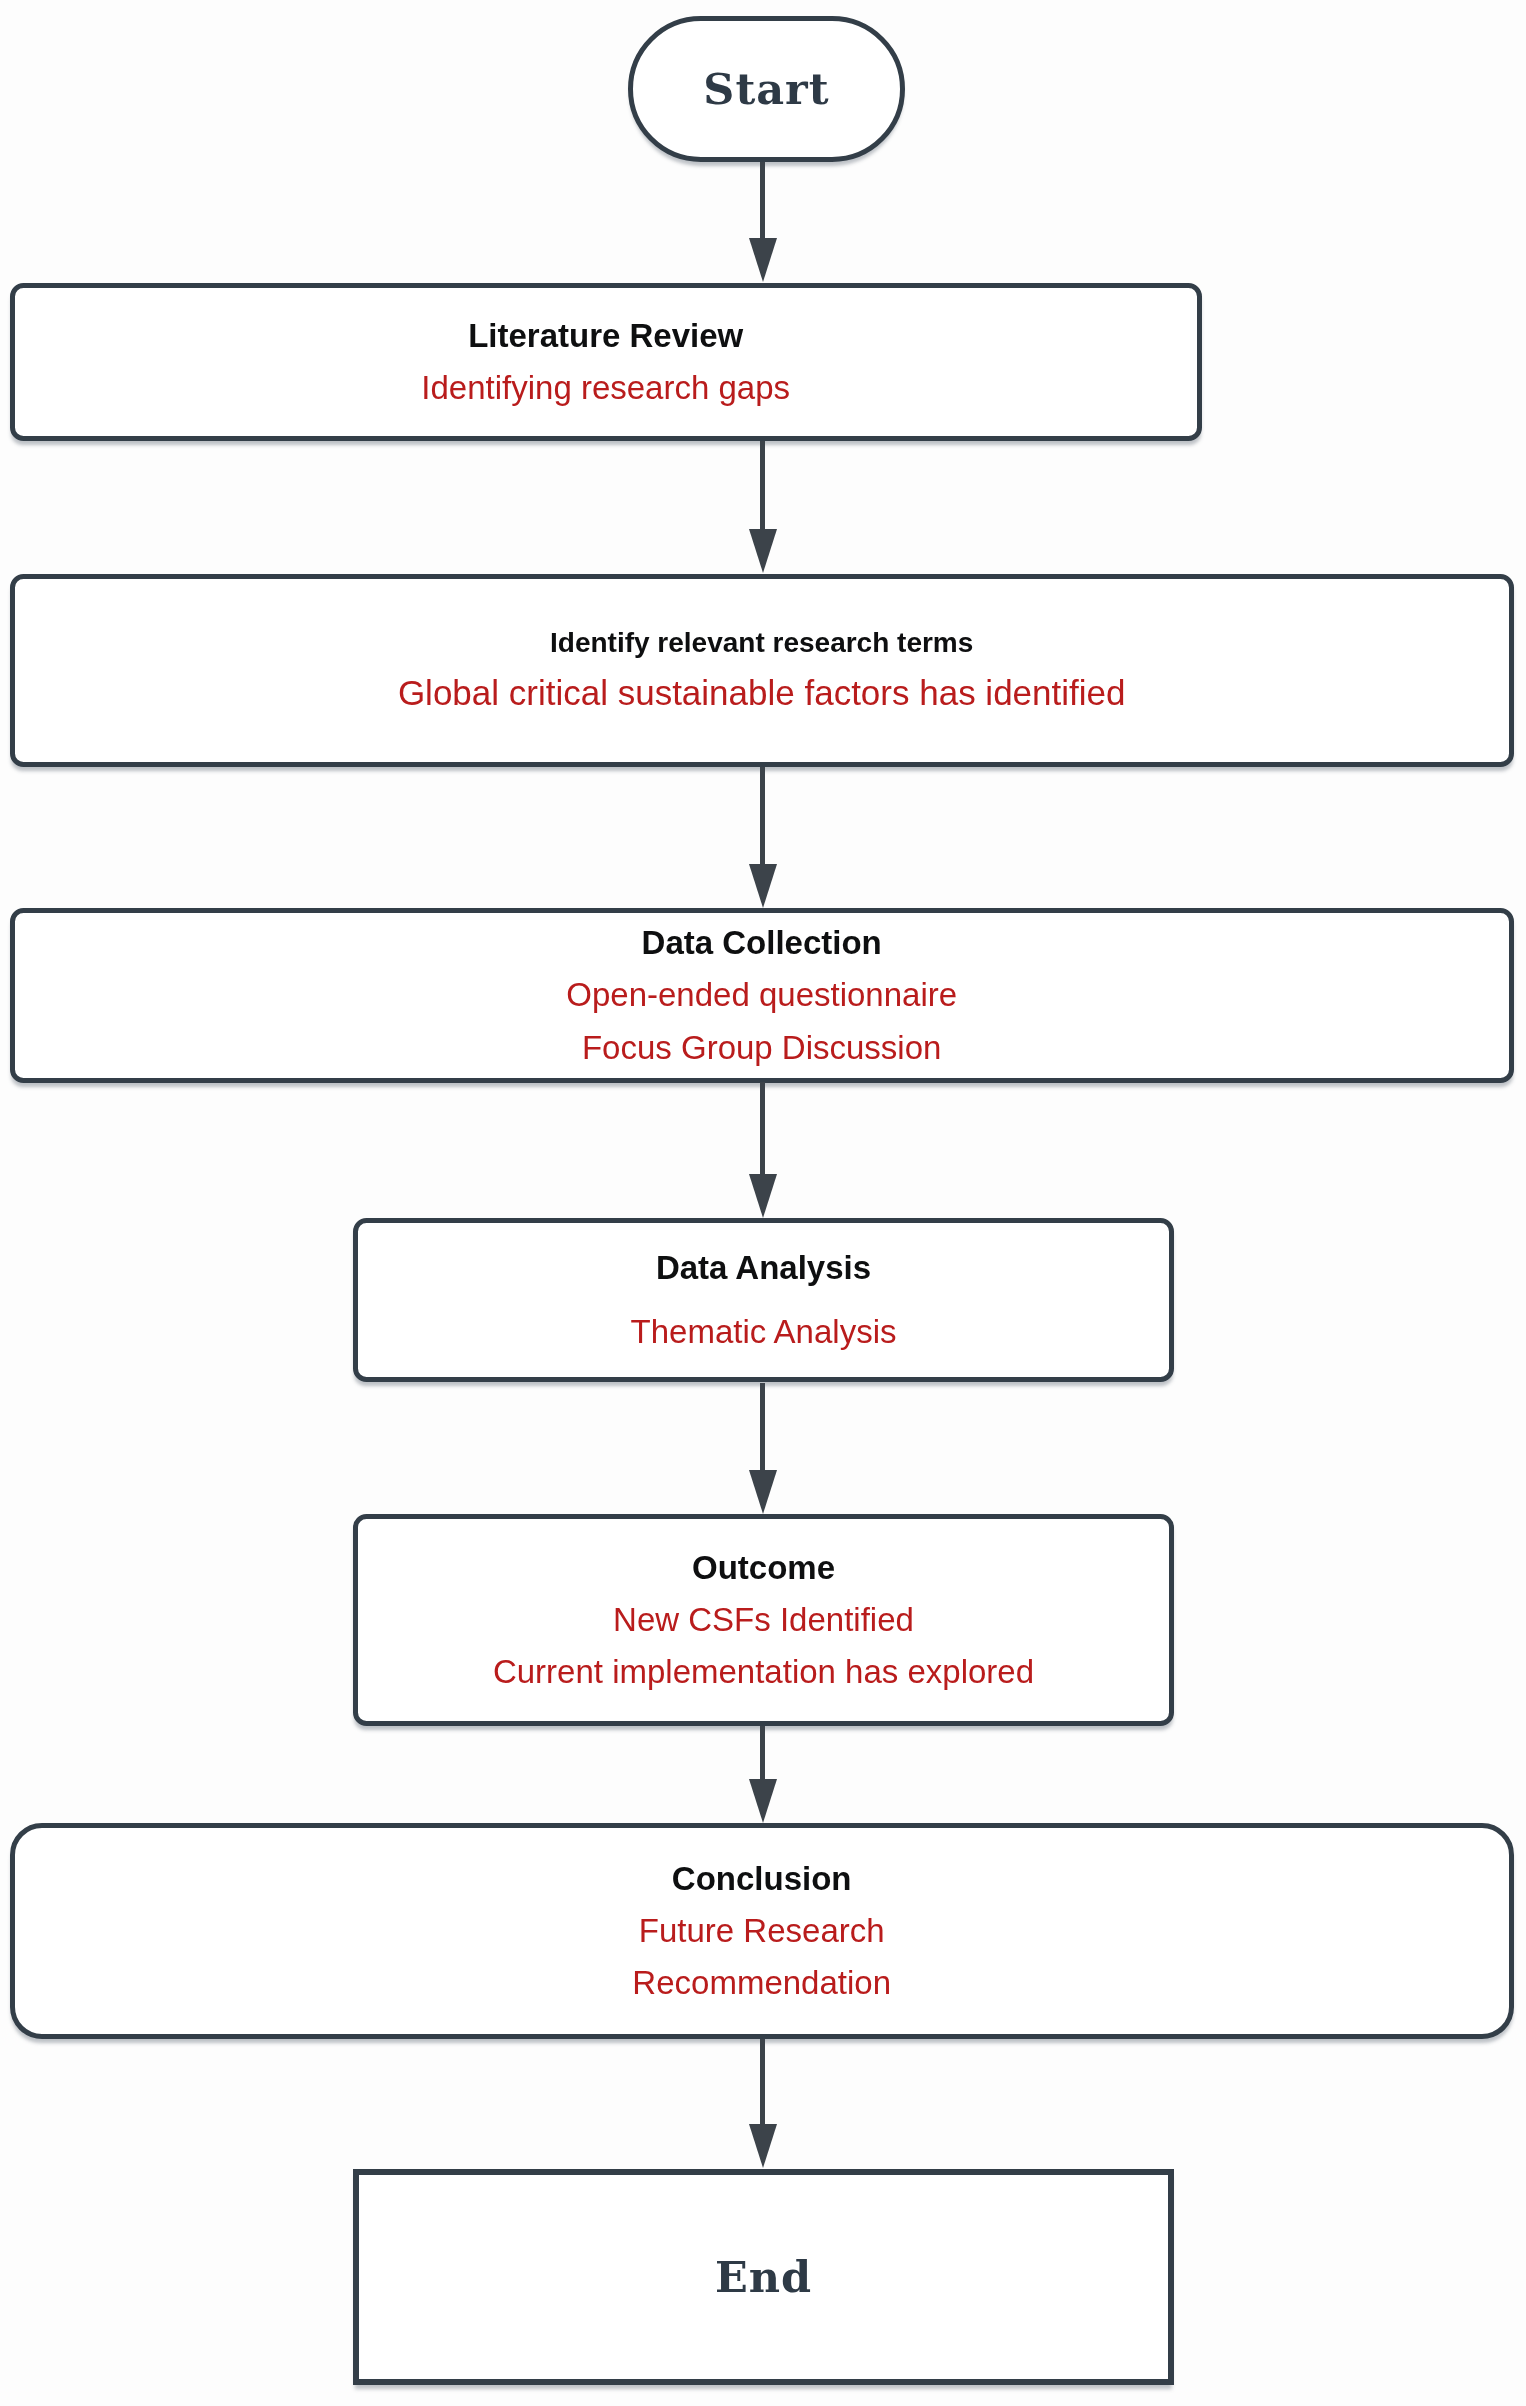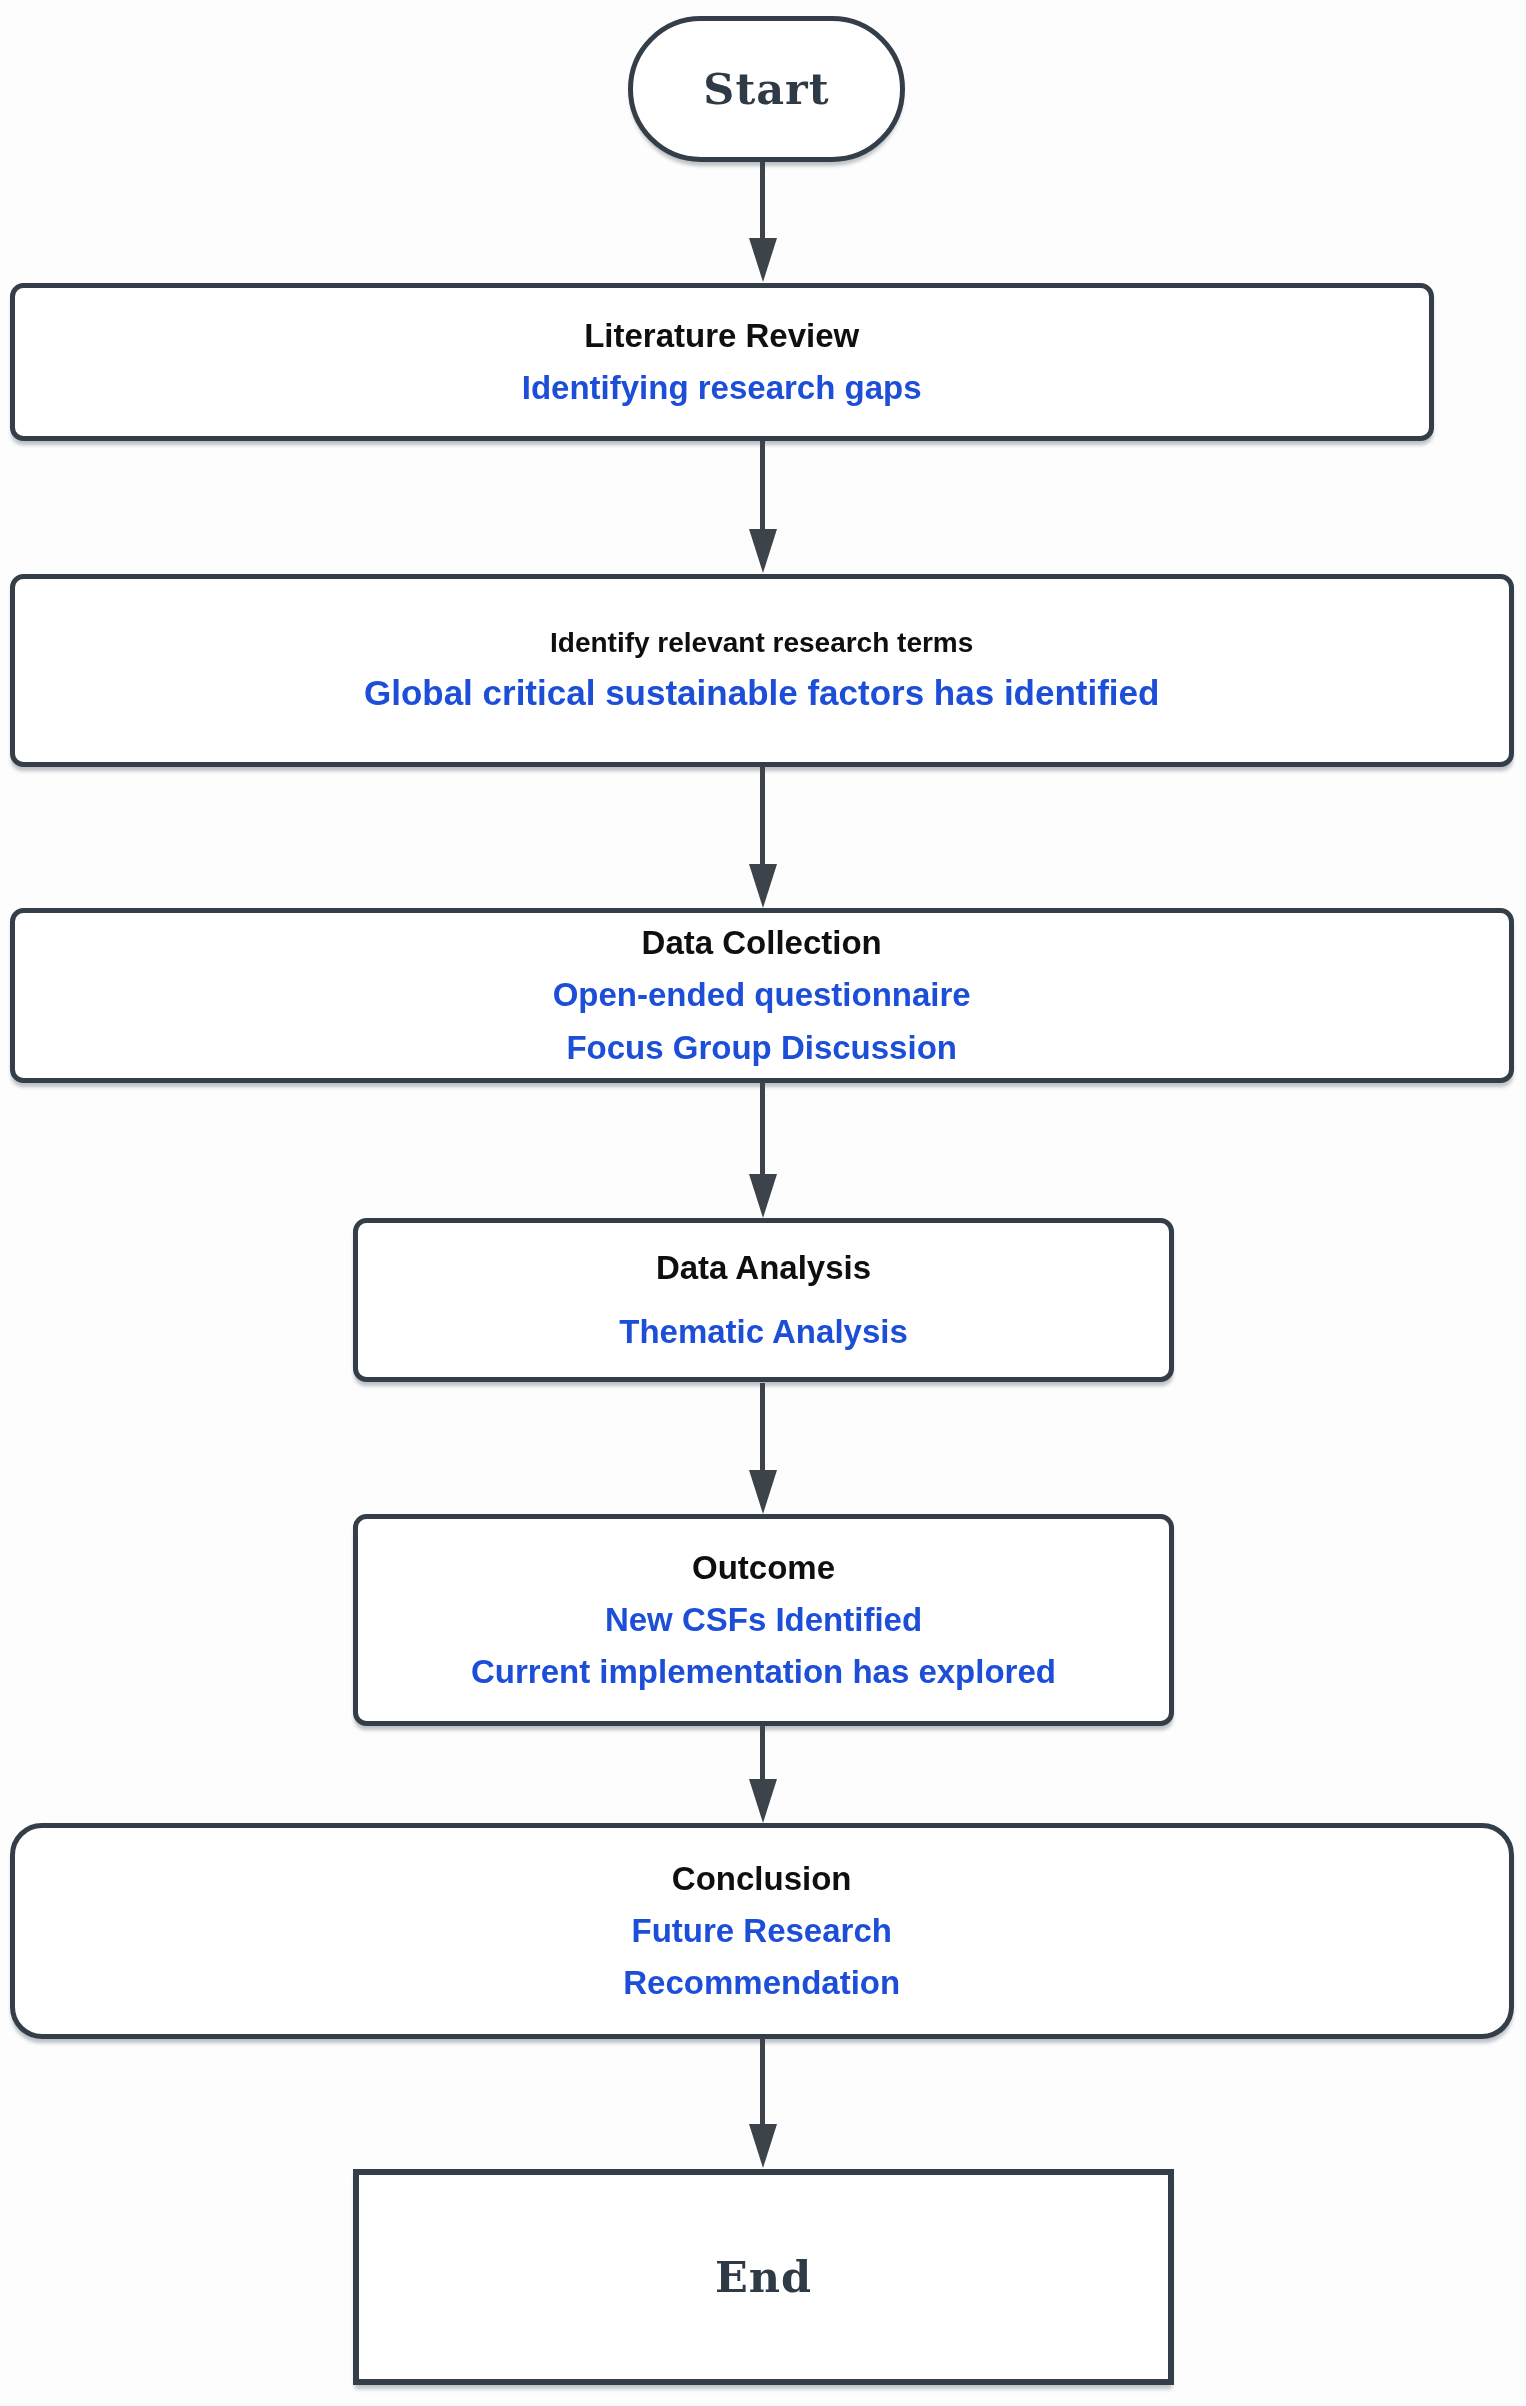--- a/index.html
+++ b/index.html
@@ -28,23 +28,23 @@
   .sharp   { border-radius: 0; border-width: 6.8px; }
   .node-title {
     font-weight: bold;
     font-size: 33px;
     color: #0e0f10;
     line-height: 1.58;
     white-space: nowrap;
   }
   .node-title.small { font-size: 28px; text-align: center; }
   .node-line {
-    font-weight: bold;
+    font-weight: normal;
     font-size: 33px;
-    color: #1d4ed8;
+    color: #b91c1c;
     line-height: 1.58;
     white-space: nowrap;
   }
   .node-line.large { font-size: 35px; }
   .terminal-label {
     font-family: "DejaVu Serif", serif;
     font-weight: bold;
     font-size: 43px;
     color: #2e3a46;
     letter-spacing: 1px;
@@ -79,21 +79,21 @@
 
   <div class="node stadium" style="left:628px; top:16.4px; width:277px; height:146px;">
     <span class="terminal-label">Start</span>
   </div>
 
   <div class="arrow" style="top:162px; height:120px;">
     <div class="stem"></div>
     <div class="head"></div>
   </div>
 
-  <div class="node rounded" style="left:9.7px; top:283px; width:1424px; height:158px;">
+  <div class="node rounded" style="left:9.7px; top:283px; width:1192px; height:158px;">
     <span class="node-title">Literature Review</span>
     <span class="node-line">Identifying research gaps</span>
   </div>
 
   <div class="arrow" style="top:441px; height:132px;">
     <div class="stem"></div>
     <div class="head"></div>
   </div>
 
   <div class="node rounded" style="left:9.7px; top:574px; width:1504px; height:193px;">

